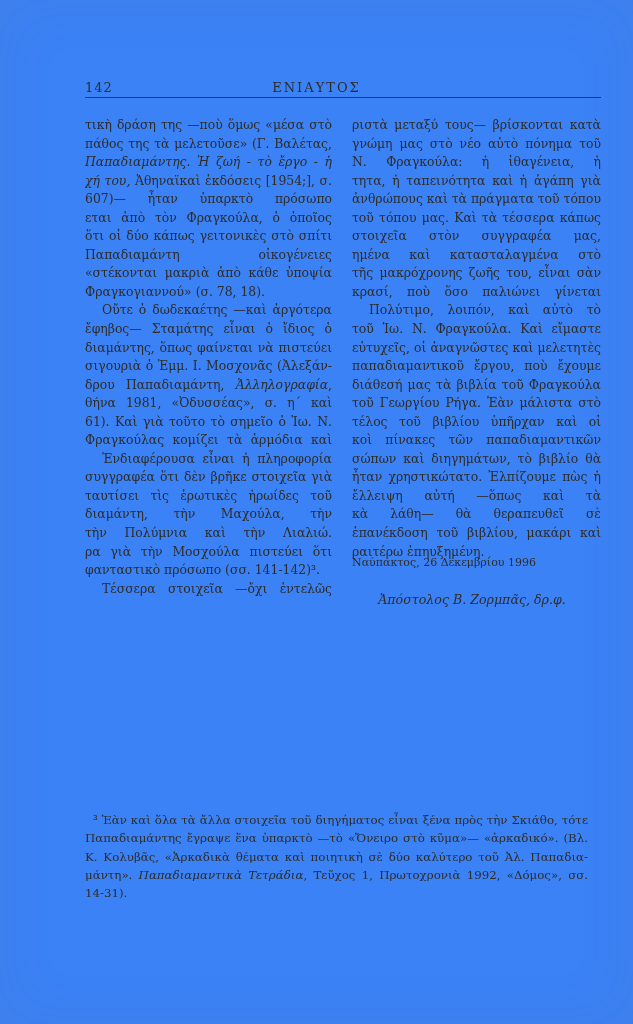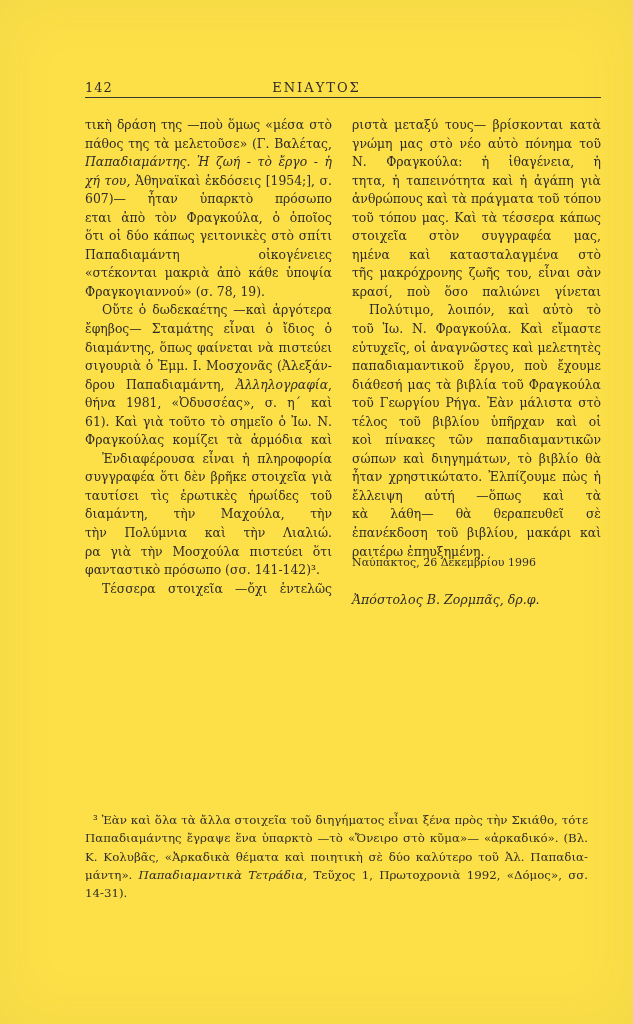--- a/index.html
+++ b/index.html
@@ -1,20 +1,20 @@
 <!DOCTYPE html>
 <html><head>
 <meta charset="utf-8">
 <style>
   html,body{margin:0;padding:0;background:#e9e8e4;}
   .page{
     position:relative;
     width:633px;height:1024px;
     margin:0 auto;
-    background:#fde047;
+    background:#3b82f6;
     color:#2f2c28;
     font-family:"DejaVu Serif","Liberation Serif",serif;
     overflow:hidden;
     box-shadow:inset 0 0 60px rgba(120,110,90,0.08);
   }
   .running-header{position:absolute;top:80px;left:0;width:633px;height:16px;}
   .page-number{position:absolute;left:85px;top:0;font-size:13px;letter-spacing:1px;}
   .header-title{position:absolute;left:0;width:100%;text-align:center;top:0;font-size:13px;letter-spacing:2px;}
   .header-rule{position:absolute;left:85px;top:17px;width:516px;height:1px;background:#3a3631;border:none;margin:0;}
 
@@ -29,21 +29,21 @@
     text-align-last:justify;
     white-space:normal;
     overflow:hidden;
     max-height:18.55px;
   }
   .line.end{text-align-last:left;-moz-text-align-last:left;}
   .line.indent{text-indent:17px;}
   .it{font-style:italic;}
 
   .dateline{position:absolute;left:352px;top:556px;width:249px;font-size:11px;}
-  .signature{position:absolute;left:352px;top:592px;width:249px;text-align:left;padding-right:9px;box-sizing:border-box;font-size:12.6px;font-style:italic;}
+  .signature{position:absolute;left:352px;top:592px;width:249px;text-align:center;padding-right:9px;box-sizing:border-box;font-size:12.6px;font-style:italic;}
 
   .footnote{position:absolute;left:85px;top:811px;width:503px;font-size:11.8px;line-height:18.3px;}
   .footnote .line{max-height:18.3px;}
   .footnote .line.indent{text-indent:8px;}
 </style>
 </head>
 <body>
 
 <div class="page">
 
@@ -57,21 +57,21 @@
       <div class="para">
         <div class="line"><span>τικὴ δράση της —ποὺ ὅμως «μέσα στὸ</span></div>
         <div class="line"><span>πάθος της τὰ μελετοῦσε» (Γ. Βαλέτας,</span></div>
         <div class="line"><span class="it">Παπαδιαμάντης. Ἡ ζωή - τὸ ἔργο - ἡ ἐπο-</span></div>
         <div class="line"><span class="it">χή του,</span><span> Ἀθηναϊκαὶ ἐκδόσεις [1954;], σ.</span></div>
         <div class="line"><span>607)— ἦταν ὑπαρκτὸ πρόσωπο ἀντικρού-</span></div>
         <div class="line"><span>εται ἀπὸ τὸν Φραγκούλα, ὁ ὁποῖος λέει</span></div>
         <div class="line"><span>ὅτι οἱ δύο κάπως γειτονικὲς στὸ σπίτι τοῦ</span></div>
         <div class="line"><span>Παπαδιαμάντη οἰκογένειες Φραγκογιάννη</span></div>
         <div class="line"><span>«στέκονται μακριὰ ἀπὸ κάθε ὑποψία ὅτι</span></div>
-        <div class="line end"><span>Φραγκογιαννού» (σ. 78, 19).</span></div>
+        <div class="line end"><span>Φραγκογιαννού» (σ. 78, 18).</span></div>
       </div>
       <div class="para">
         <div class="line indent"><span>Οὔτε ὁ δωδεκαέτης —καὶ ἀργότερα</span></div>
         <div class="line"><span>ἔφηβος— Σταμάτης εἶναι ὁ ἴδιος ὁ Παπα-</span></div>
         <div class="line"><span>διαμάντης, ὅπως φαίνεται νὰ πιστεύει μὲ</span></div>
         <div class="line"><span>σιγουριὰ ὁ Ἐμμ. Ι. Μοσχονᾶς (Ἀλεξάν-</span></div>
         <div class="line"><span>δρου Παπαδιαμάντη, </span><span class="it">Ἀλληλογραφία</span><span>, Ἀ-</span></div>
         <div class="line"><span>θήνα 1981, «Ὀδυσσέας», σ. η΄ καὶ σημ.</span></div>
         <div class="line"><span>61). Καὶ γιὰ τοῦτο τὸ σημεῖο ὁ Ἰω. Ν.</span></div>
         <div class="line"><span>Φραγκούλας κομίζει τὰ ἁρμόδια καὶ ἀλη-</span></div>

